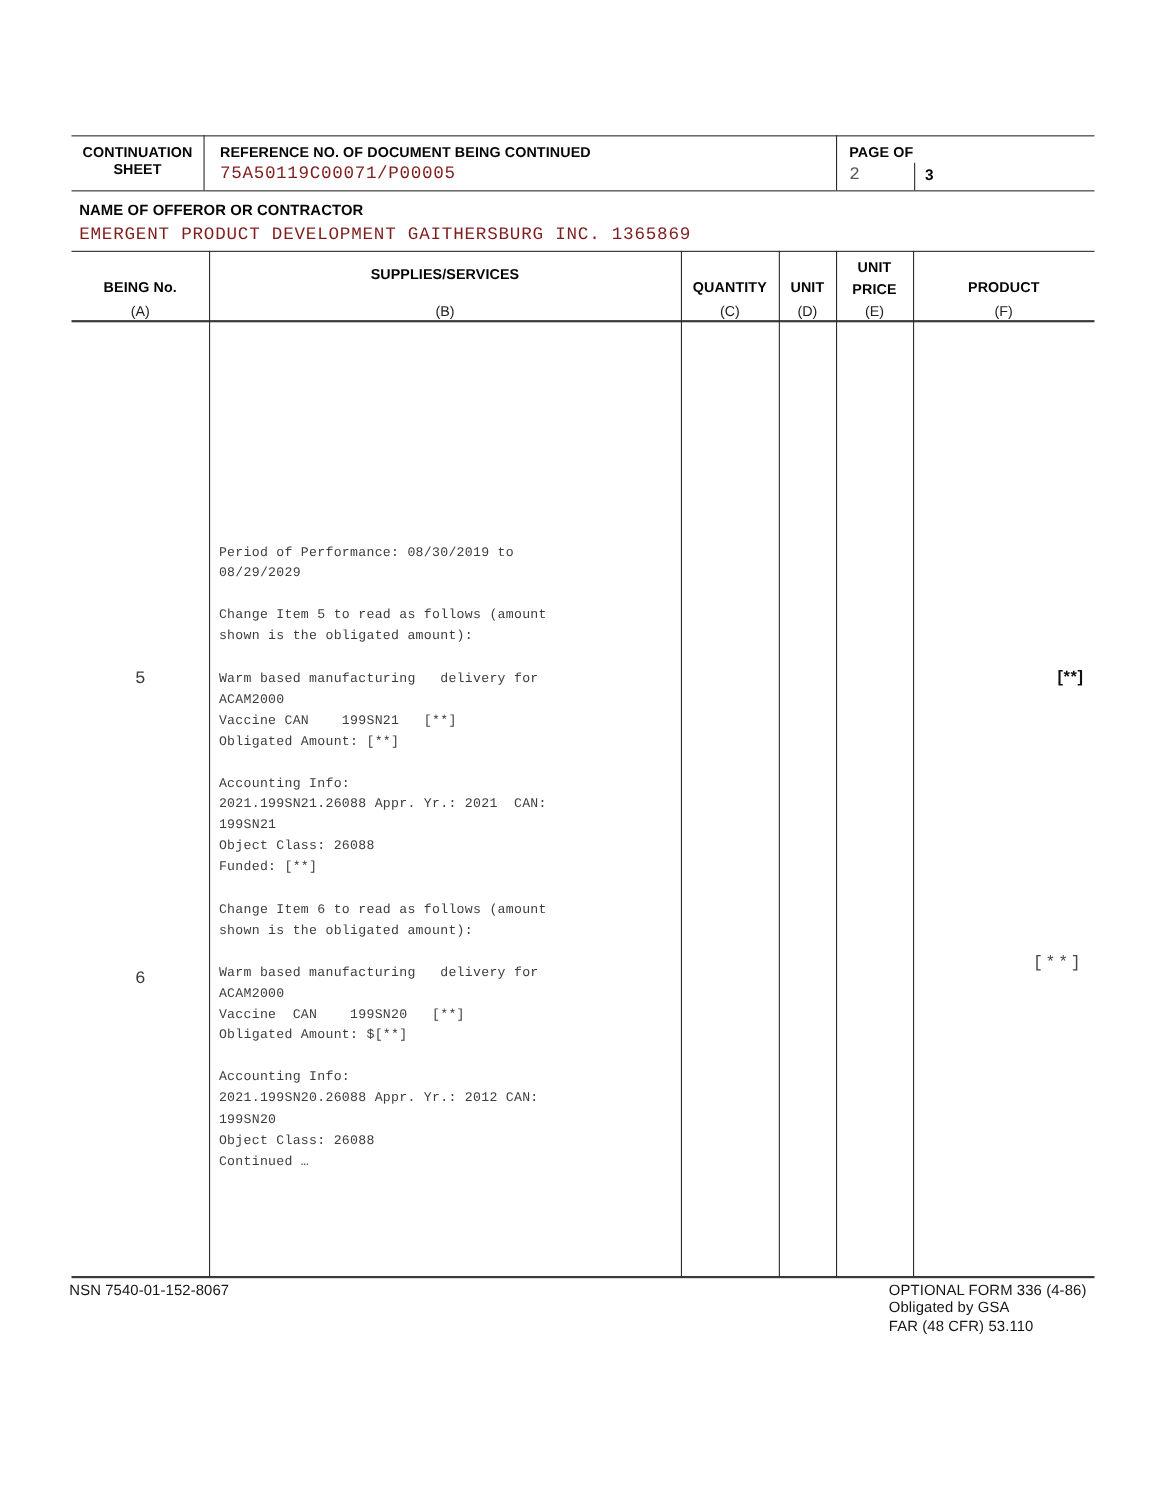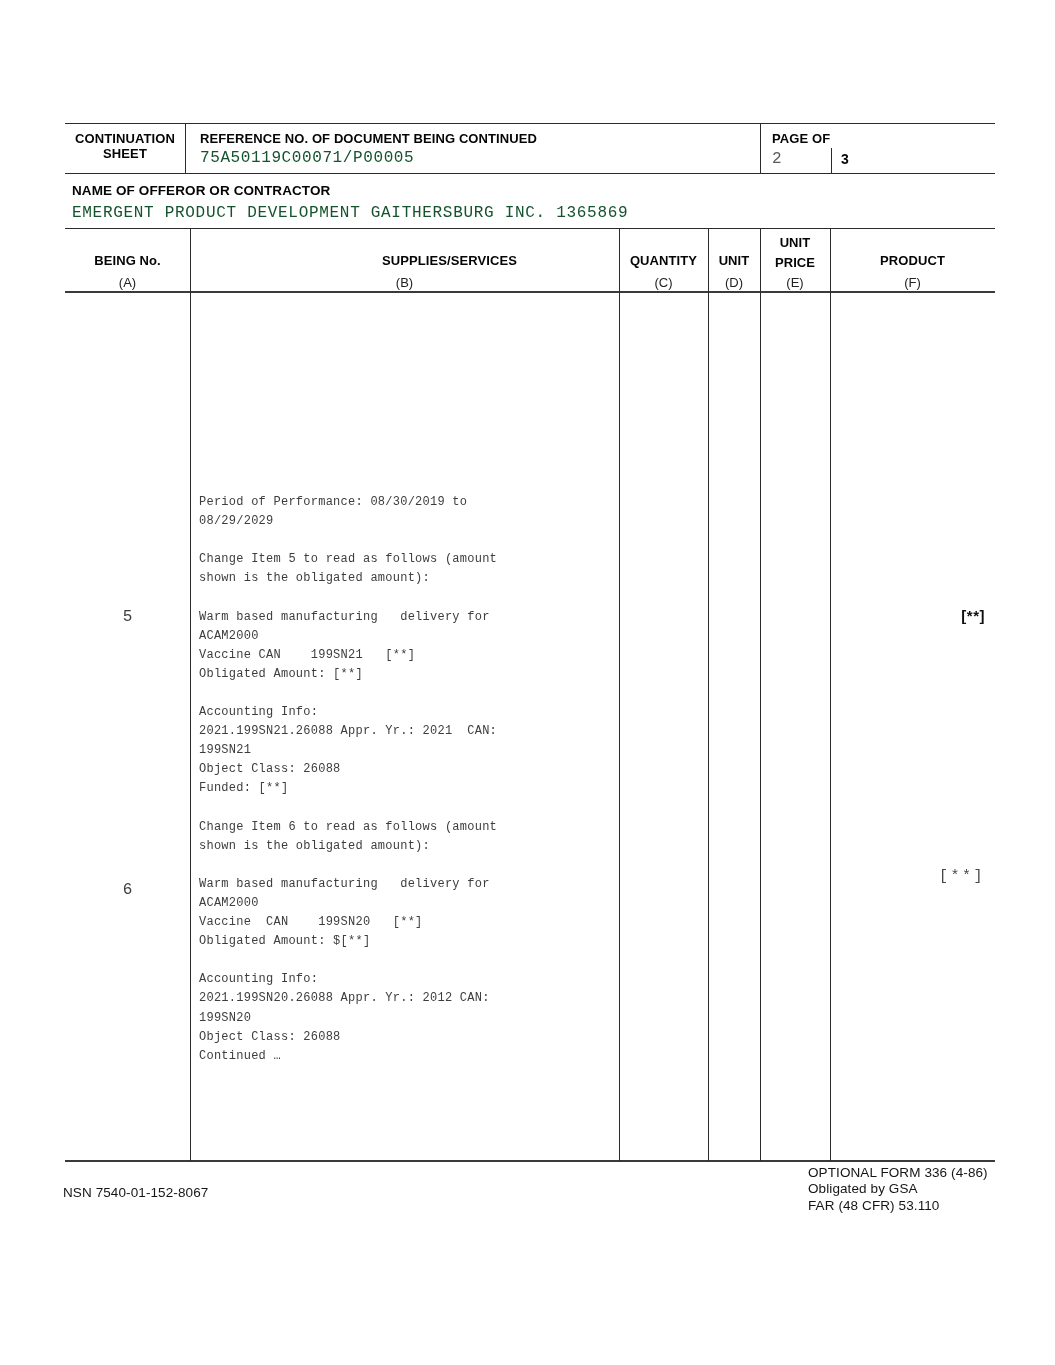--- a/index.html
+++ b/index.html
@@ -26,21 +26,21 @@
     position: absolute;
     font-weight: normal;
     font-size: 13px;
     color: #222;
     text-align: center;
   }
   .mono {
     position: absolute;
     font-family: "Liberation Mono", monospace;
     font-size: 16px;
-    color: #14532d;
+    color: #7f1d1d;
     letter-spacing: 0.25px;
     white-space: pre;
   }
   .prewrap { white-space: pre-line; }
   #body-text {
     position: absolute;
     left: 199px; top: 493px;
     font-family: "Liberation Mono", monospace;
     font-size: 12px;
     line-height: 19.1px;
@@ -114,21 +114,21 @@
 
 <div class="vline" style="left:190px; top:228px; height:933px;"></div>
 <div class="vline" style="left:619px; top:228px; height:933px;"></div>
 <div class="vline" style="left:708px; top:228px; height:933px;"></div>
 <div class="vline" style="left:760px; top:228px; height:933px;"></div>
 <div class="vline" style="left:830px; top:228px; height:933px;"></div>
 
 <div class="lbl center" style="left:65px; top:253px; width:125px;">BEING No.</div>
 <div class="letter" style="left:65px; top:275px; width:125px;">(A)</div>
 
-<div class="lbl center" style="left:190px; top:253px; width:429px;margin-left:45px;">SUPPLIES/SERVICES</div>
+<div class="lbl center" style="left:190px; top:242px; width:429px;">SUPPLIES/SERVICES</div>
 <div class="letter" style="left:190px; top:275px; width:429px;">(B)</div>
 
 <div class="lbl center" style="left:619px; top:253px; width:89px;">QUANTITY</div>
 <div class="letter" style="left:619px; top:275px; width:89px;">(C)</div>
 
 <div class="lbl center" style="left:708px; top:253px; width:52px;">UNIT</div>
 <div class="letter" style="left:708px; top:275px; width:52px;">(D)</div>
 
 <div class="lbl center prewrap" style="left:760px; top:233px; width:70px; line-height:20px;">UNIT
 PRICE</div>
@@ -173,19 +173,19 @@
 <div class="item-number" style="top:881px;">6</div>
 
 <div class="amount-cell" style="top:607px;">
   <span id="item5-amount">[**]</span>
 </div>
 
 <div class="amount-cell" style="top:866px;">
   <span id="item6-amount">[**]</span>
 </div>
 
-<div class="footer-txt" style="left:63px; top:1165px;margin-top:20px;">NSN 7540-01-152-8067</div>
+<div class="footer-txt" style="left:63px; top:1165px;">NSN 7540-01-152-8067</div>
 
 <div class="footer-txt" style="left:808px; top:1165px;">
   <div>OPTIONAL FORM 336 (4-86)</div>
   <div>Obligated by GSA</div>
   <div>FAR (48 CFR) 53.110</div>
 </div>
 
 </body></html>

